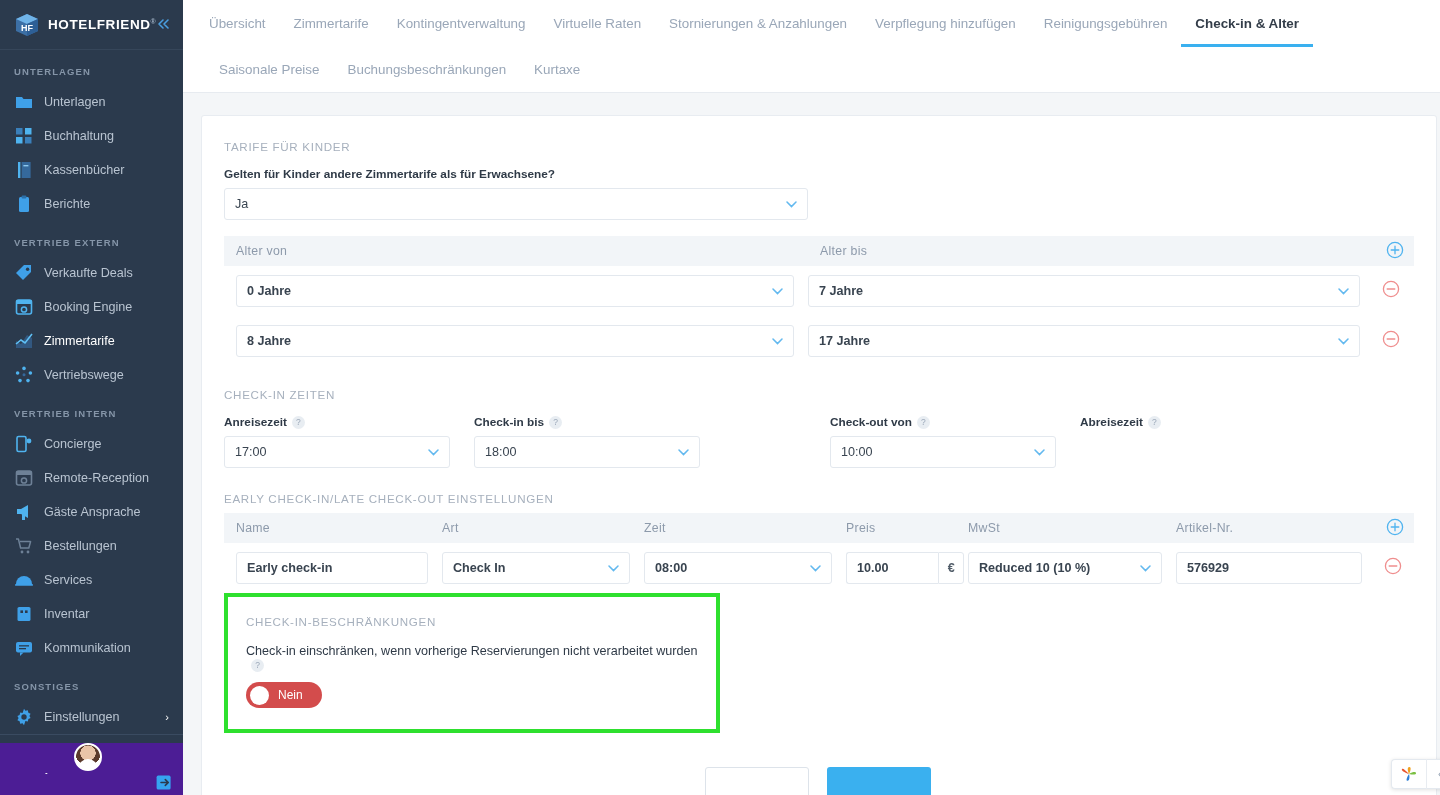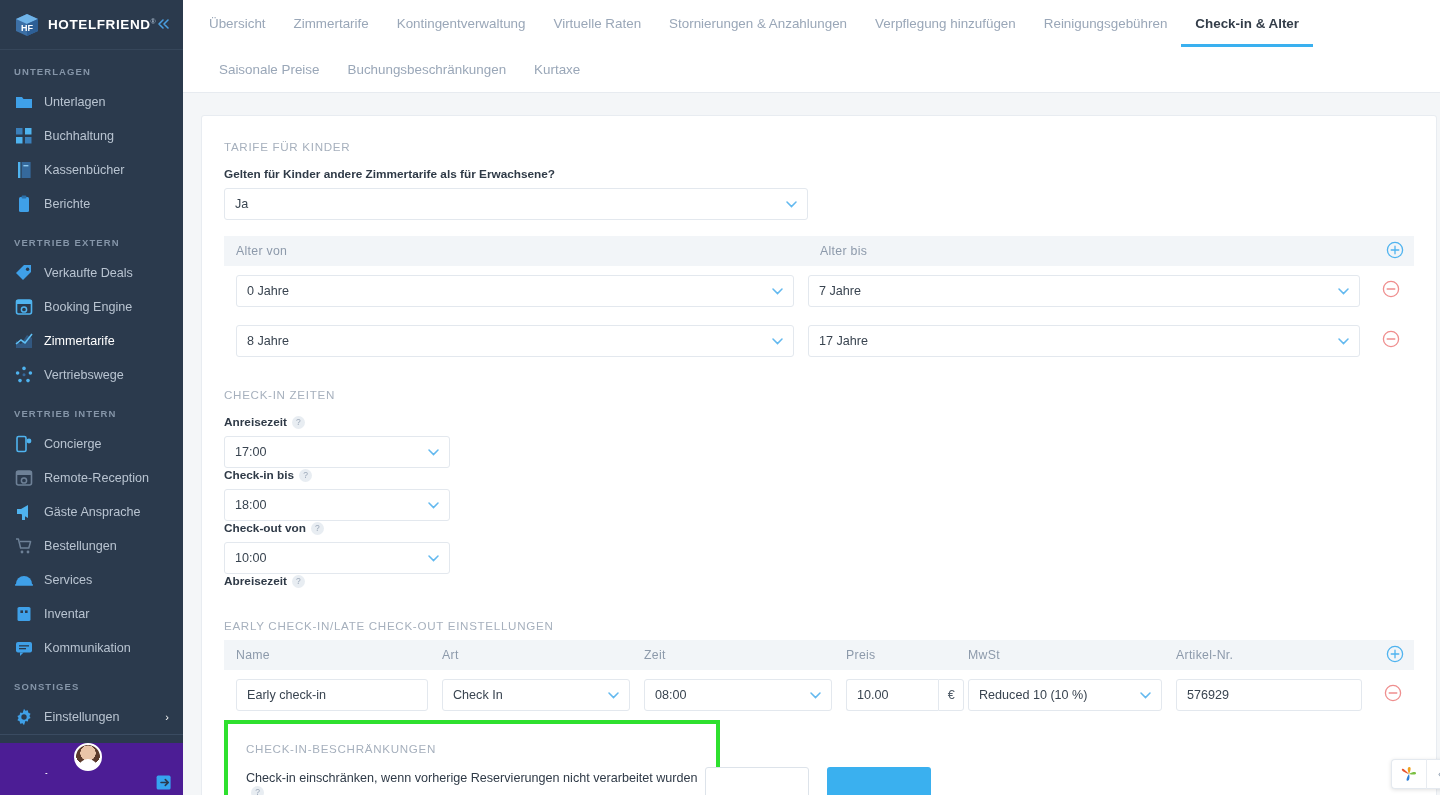--- a/index.html
+++ b/index.html
@@ -144,27 +144,27 @@
   .tbl { margin-top: 16px; }
   .tbl-head {
     background: #f2f5f8; display: flex; align-items: center;
     height: 30px; padding: 0 0 0 12px; color: #8d9aab; font-size: 12.3px;
     letter-spacing: 0.3px;
   }
   .tbl-head .add-ic { margin-left: auto; margin-right: 10px; }
   .tbl-row {
     display: flex; align-items: center; padding: 9px 0 9px 0;
   }
-  .cell { padding-right: 14px; }
+  .cell { padding-right: 14px; font-weight: bold; }
   .row-act { width: 34px; display: flex; align-items: center; justify-content: center; }
 
   .ages-col-a { width: 584px; padding-left: 12px; }
   .ages-col-b { width: 566px; }
 
-  .times-row { display: flex; margin-top: 8px; flex-direction: column; }
+  .times-row { display: flex; margin-top: 8px; }
   .times-col { margin-right: 24px; }
 
   .ec-name { width: 218px; padding-left: 12px; }
   .ec-art { width: 202px; }
   .ec-zeit { width: 202px; }
   .ec-preis { width: 122px; }
   .ec-mwst { width: 208px; }
   .ec-art-nr { width: 200px; }
 
   .price-wrap { display: flex; width: 118px; }

